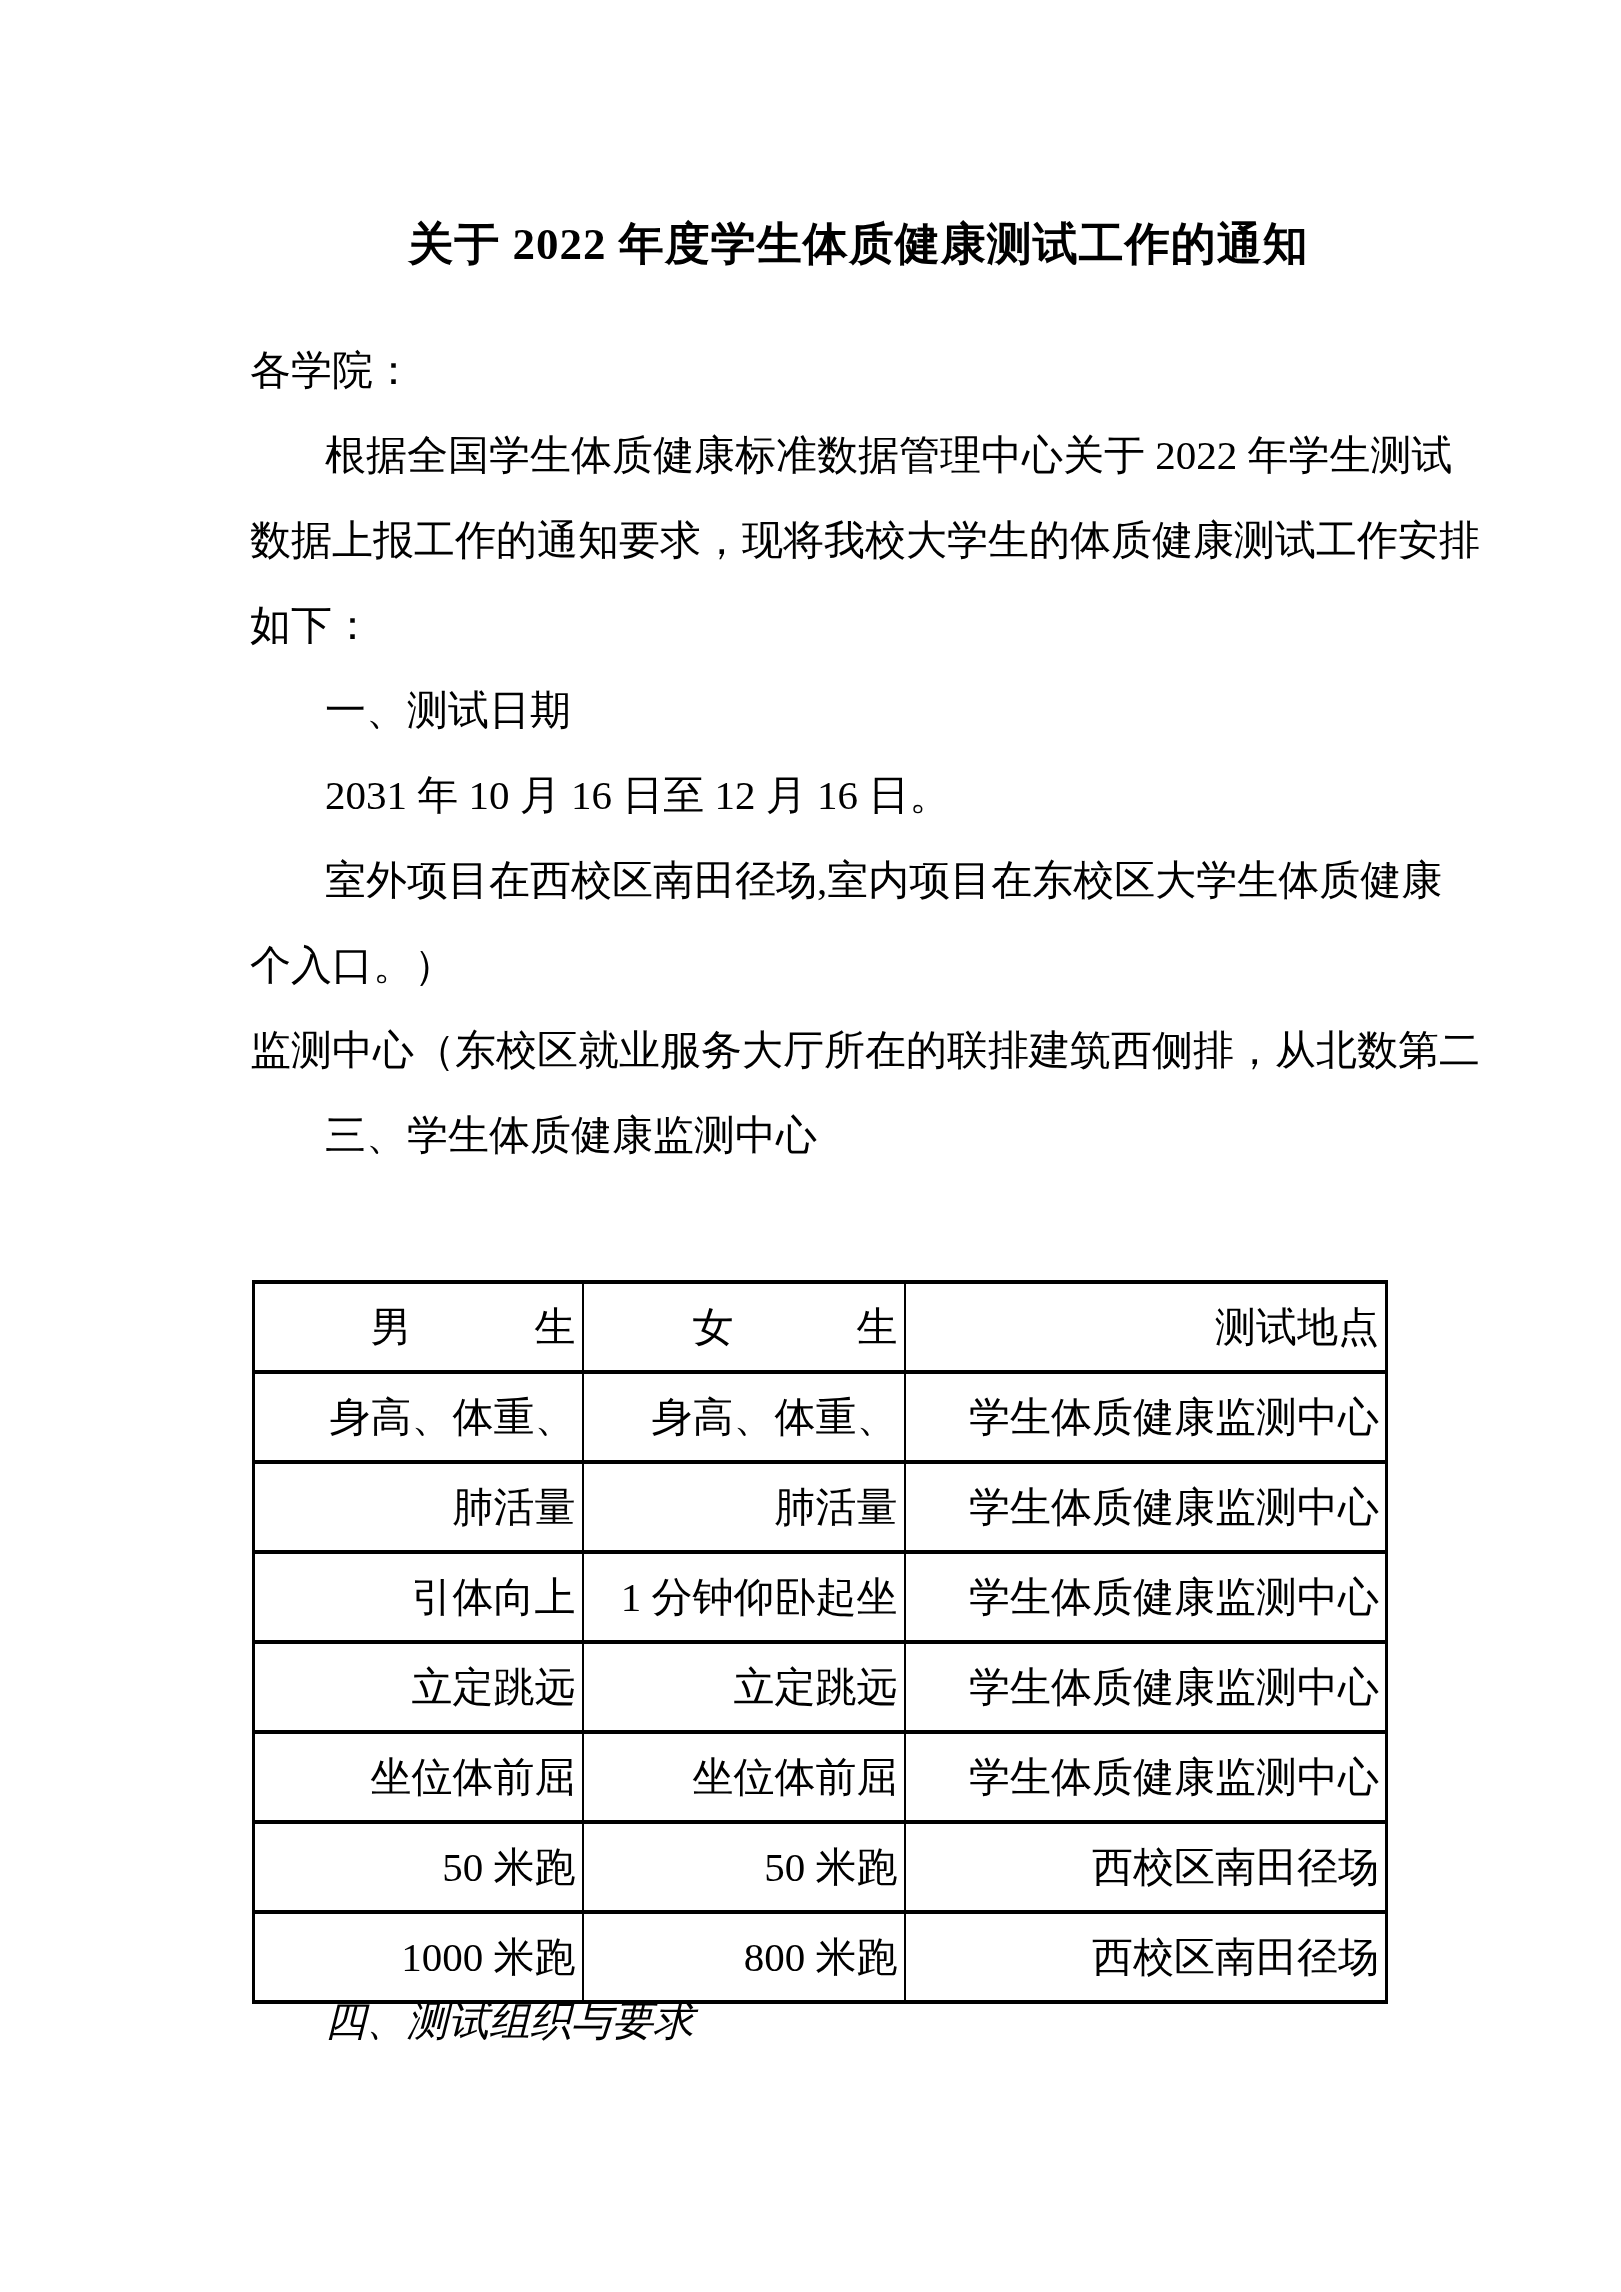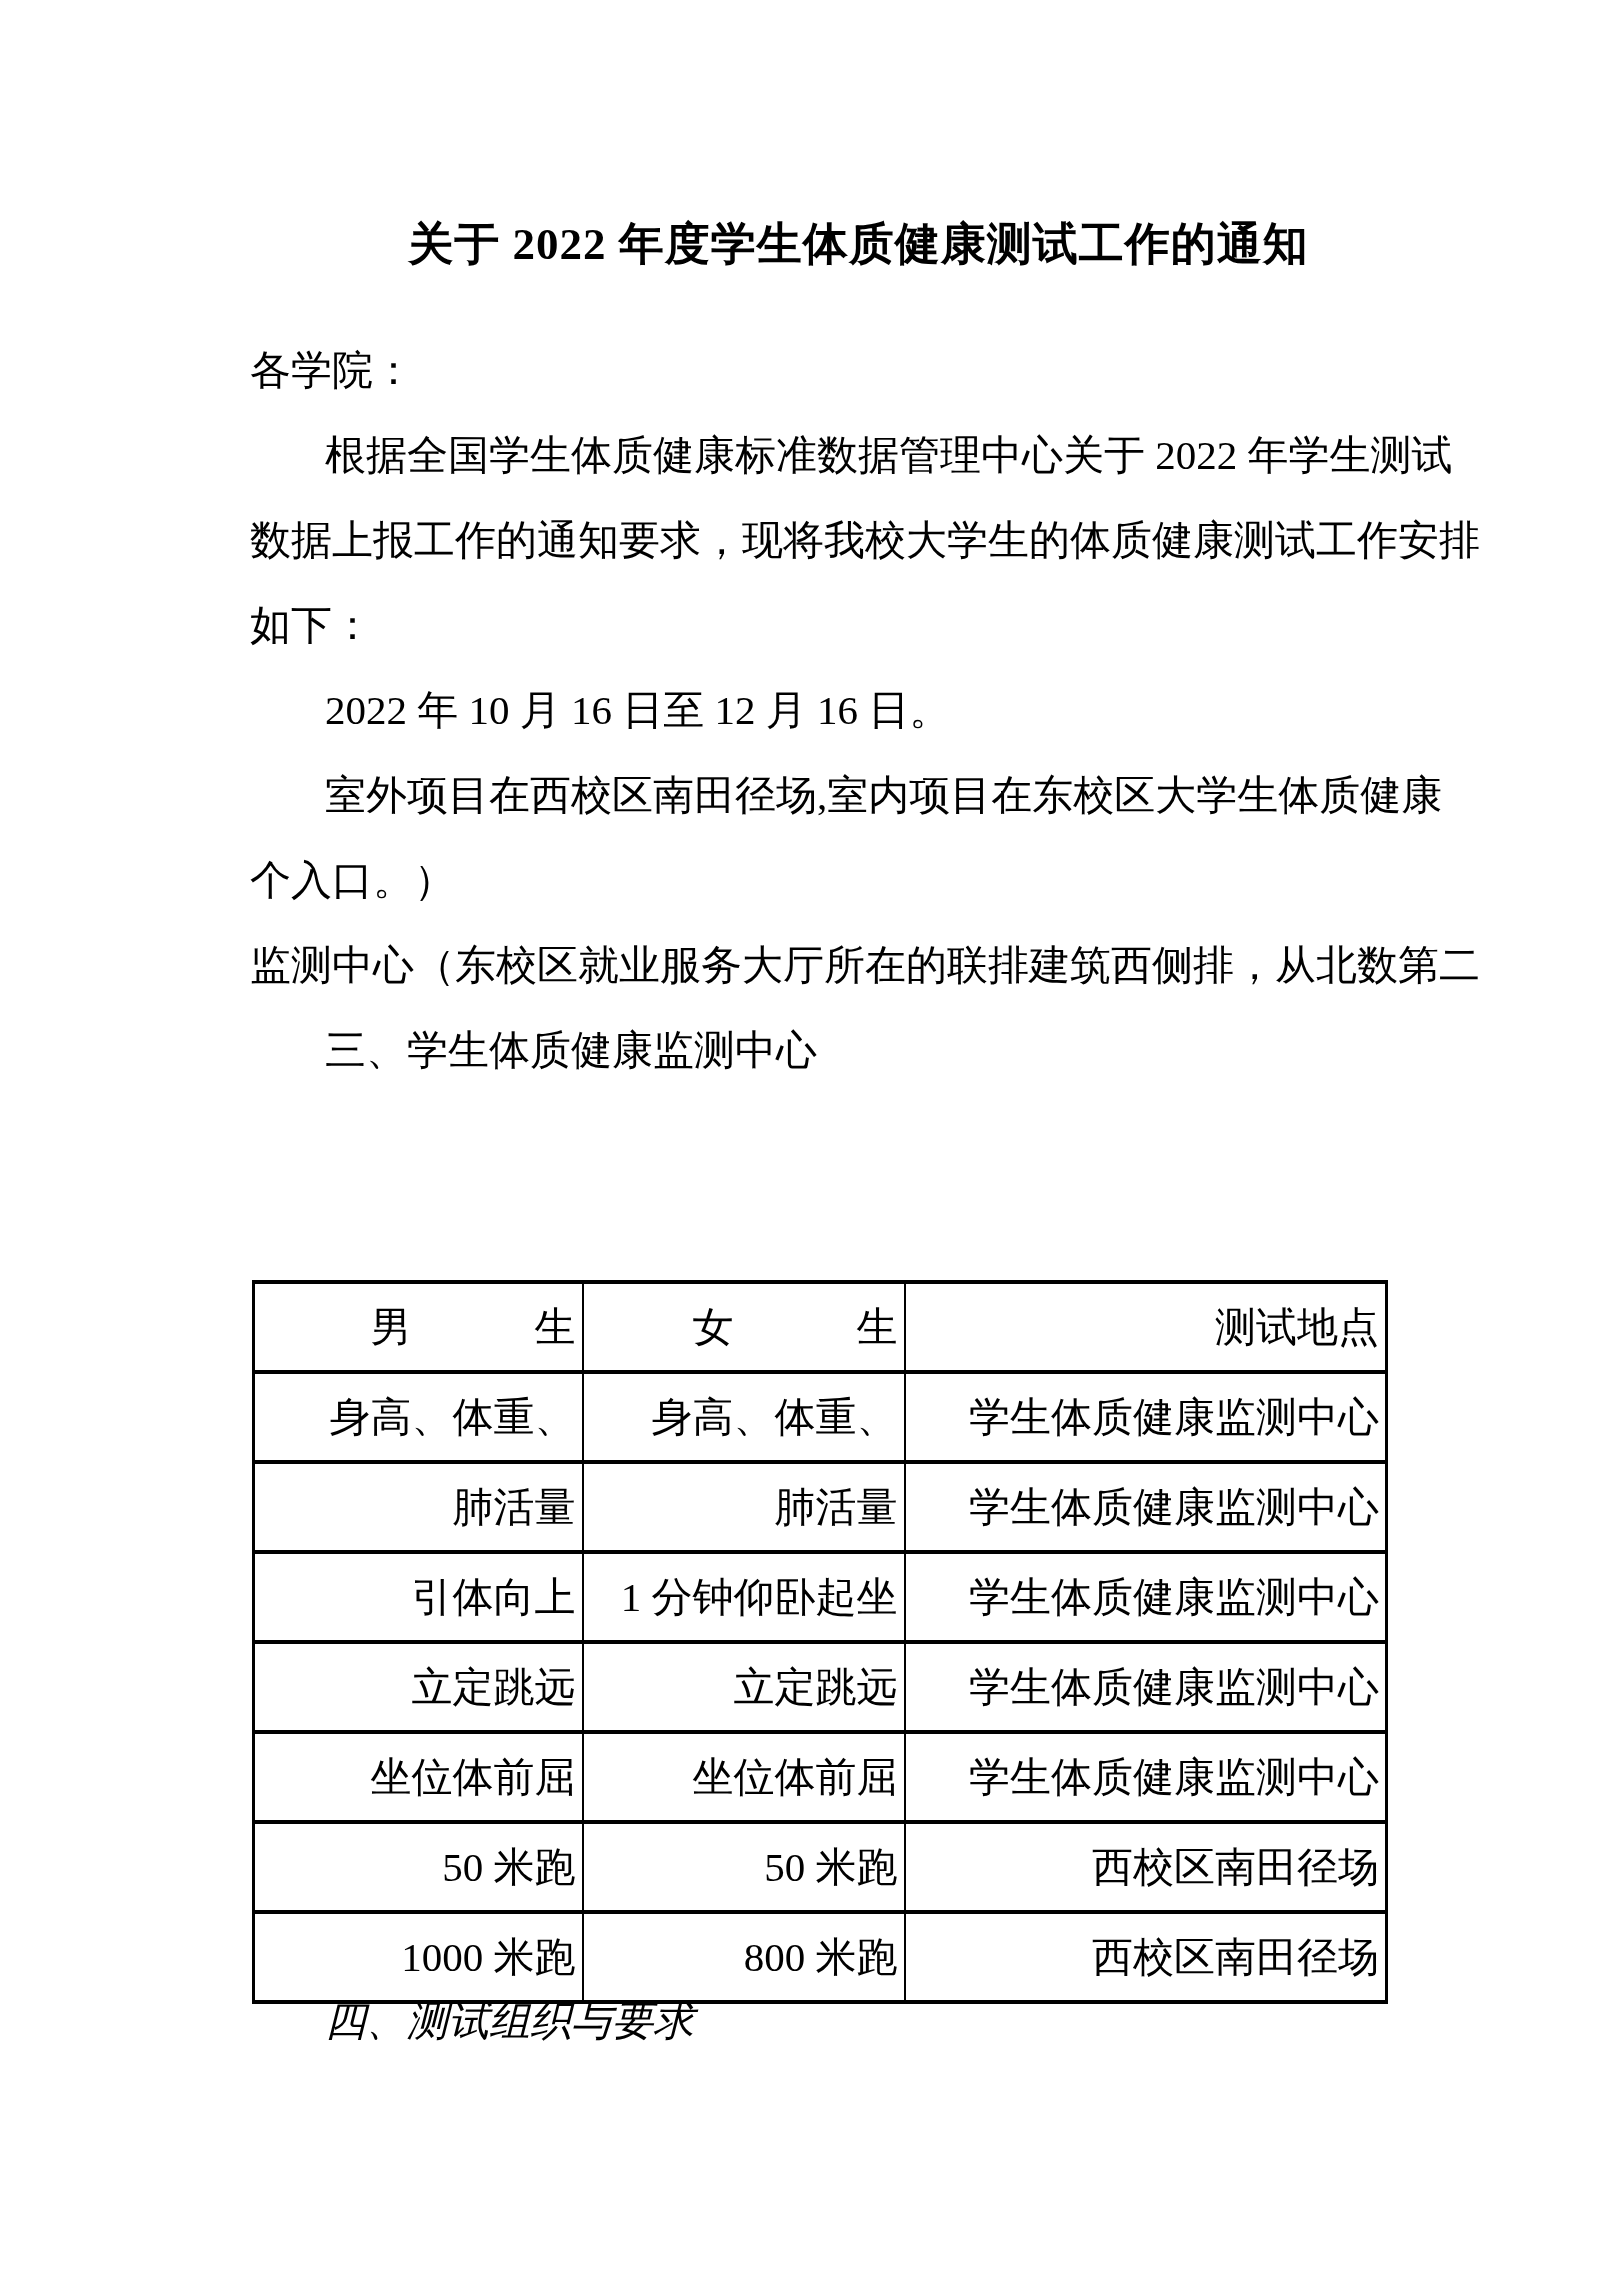--- a/index.html
+++ b/index.html
@@ -79,21 +79,22 @@
 
 <div class="page">
 
   <div class="doc-title">关于 2022 年度学生体质健康测试工作的通知</div>
 
   <div class="body-text">
     <div class="line">各学院：</div>
     <div class="line indent">根据全国学生体质健康标准数据管理中心关于 2022 年学生测试</div>
     <div class="line">数据上报工作的通知要求，现将我校大学生的体质健康测试工作安排</div>
     <div class="line">如下：</div>
-    <div class="line indent">2022 年 10 月 16 日至 12 月 16 日。</div>
+    <div class="line indent">一、测试日期</div>
+    <div class="line indent">2031 年 10 月 16 日至 12 月 16 日。</div>
     <div class="line indent">室外项目在西校区南田径场,室内项目在东校区大学生体质健康</div>
     <div class="line">个入口。）</div>
     <div class="line">监测中心（东校区就业服务大厅所在的联排建筑西侧排，从北数第二</div>
     <div class="line indent">三、学生体质健康监测中心</div>
   </div>
 
   <table class="test-table">
     <colgroup>
       <col style="width:329px">
       <col style="width:322px">

